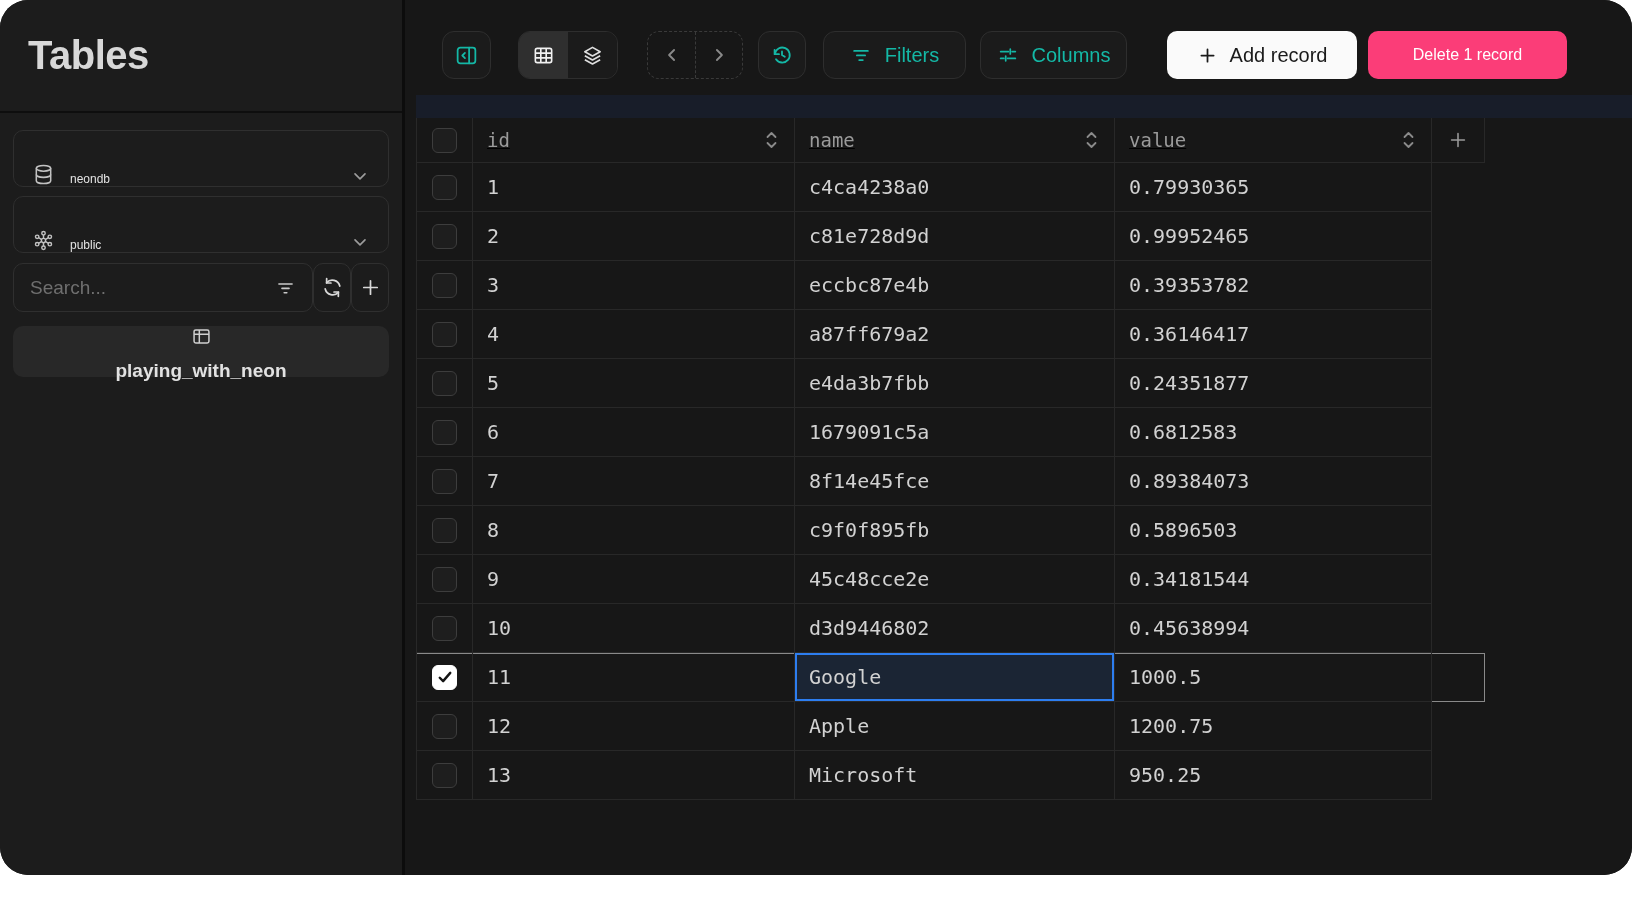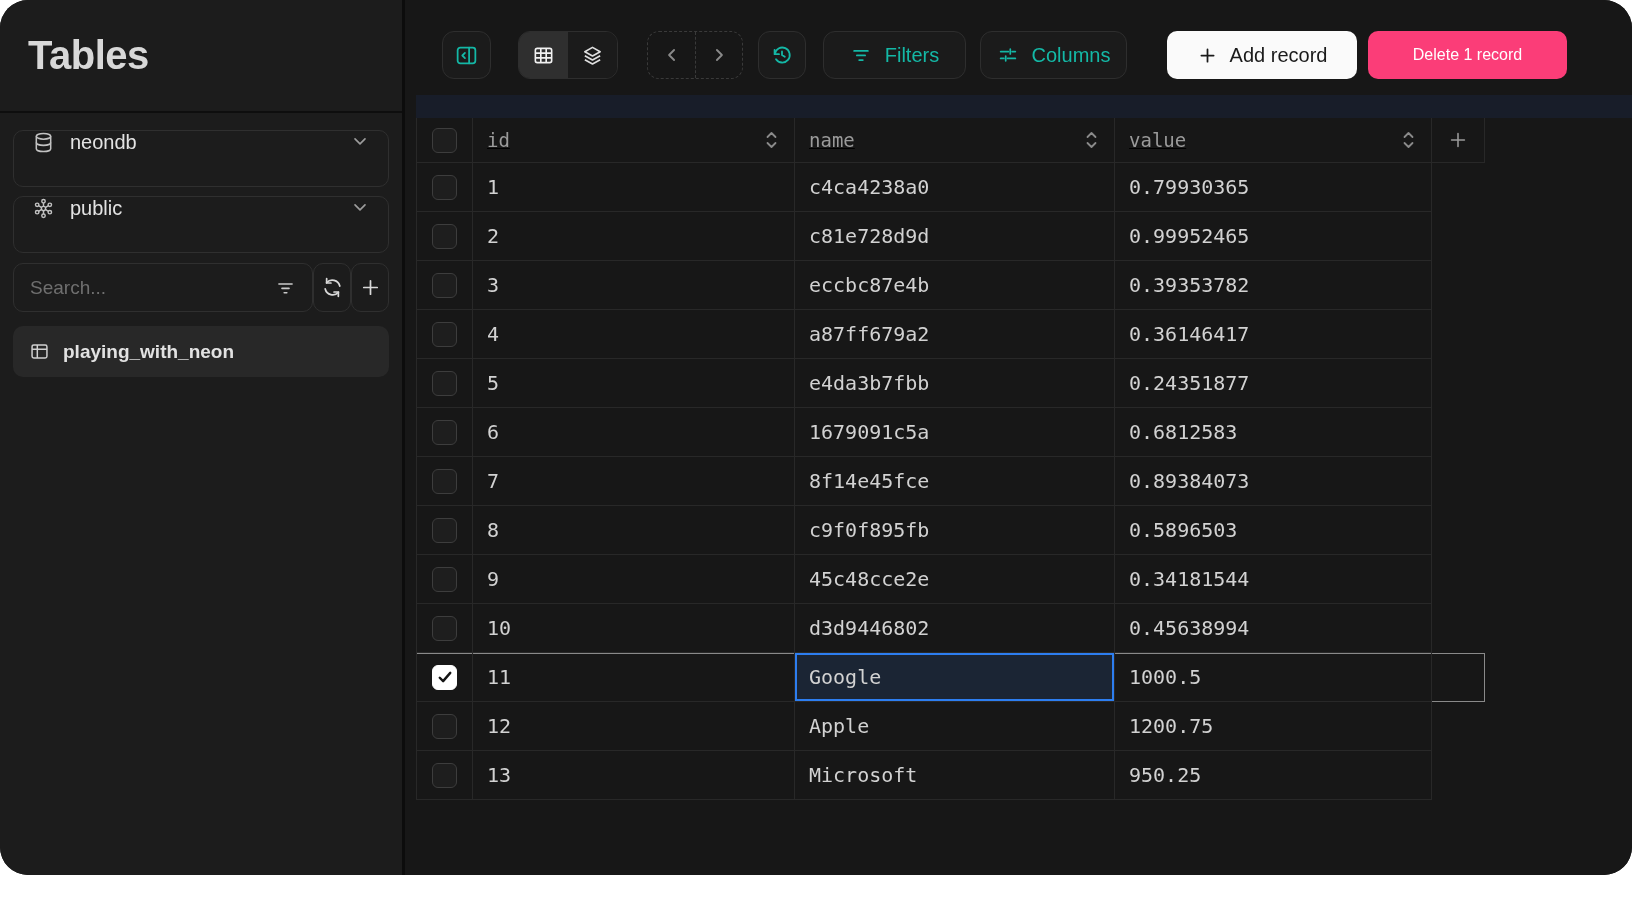--- a/index.html
+++ b/index.html
@@ -8,40 +8,40 @@
     position:absolute; left:0; top:0; width:1632px; height:875px;
     background:#171717; border-radius:28px; overflow:hidden; display:flex;
   }
   
   .sidebar { width:405px; flex-shrink:0; background:#1c1c1c; border-right:3px solid #0c0c0c; }
   .sb-header { height:113px; display:flex; align-items:center; padding:0 28px; border-bottom:2px solid #0e0e0e; }
   .sb-title { font-size:40px; font-weight:700; color:#d8d8d8; letter-spacing:-0.5px; }
   .sb-body { padding:17px 13px 0 13px; }
   .select {
     height:57px; border:1px solid #2f2f2f; border-radius:10px; margin-bottom:9px;
-    display:flex; align-items:flex-start; padding:0 18px; gap:15px; color:#e3e3e3; font-size:20px; cursor:pointer;
+    display:flex; align-items:flex-end; padding:0 18px; gap:15px; color:#e3e3e3; font-size:12px; cursor:pointer;
   }
   .select .icon { color:#c2c2c2; display:flex; }
   .select .chev { margin-left:auto; color:#9c9c9c; display:flex; }
   .search-row { display:flex; margin-top:10px; height:49px; }
   .search-box {
     flex:1; border:1px solid #2f2f2f; border-radius:10px; display:flex; align-items:center; padding:0 16px;
   }
   .search-box input {
     flex:1; background:transparent; border:none; outline:none; color:#d6d6d6; font-size:19px; font-family:"Liberation Sans",sans-serif;
   }
   .search-box input::placeholder { color:#6f6f6f; }
   .search-box .icon { color:#c9c9c9; display:flex; }
   .sq-btn {
     width:50px; border:1px solid #2f2f2f; border-radius:10px; background:transparent; color:#d9d9d9;
     display:flex; align-items:center; justify-content:center; cursor:pointer;
   }
   .table-item {
     margin-top:14px; height:51px; background:#282828; border-radius:10px;
-    display:flex; align-items:center; padding:0 16px; gap:13px; cursor:pointer;
+    display:flex; align-items:center; padding:0 16px; gap:13px; cursor:pointer;flex-direction:column;
   }
   .table-item .icon { color:#d0d0d0; display:flex; }
   .table-item .lbl { color:#e2e2e2; font-size:19px; font-weight:700; }
   
   .main { flex:1; position:relative; background:#171717; }
   .tb { position:absolute; top:31px; height:48px; display:flex; align-items:center; justify-content:center; color:#14b8a6; }
   .btn-border { border:1px solid #2e2e2e; border-radius:12px; background:#1b1b1b; cursor:pointer; }
   .toggle-btn { left:37px; width:49px; }
   .seg { left:113px; width:100px; padding:0; overflow:hidden; display:flex; align-items:stretch; }
   .seg-half { width:50%; display:flex; align-items:center; justify-content:center; cursor:pointer; }

